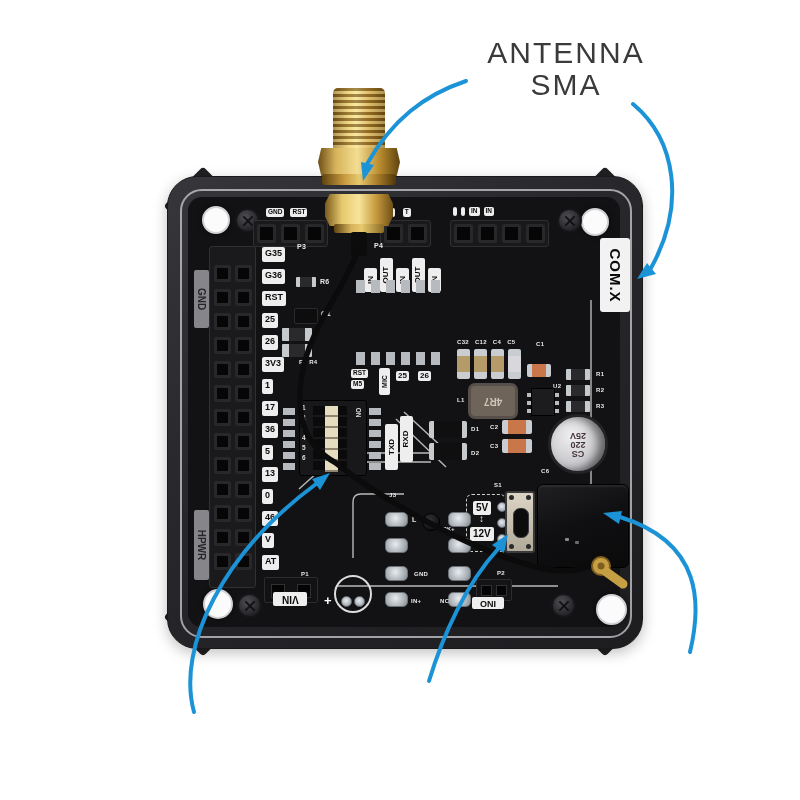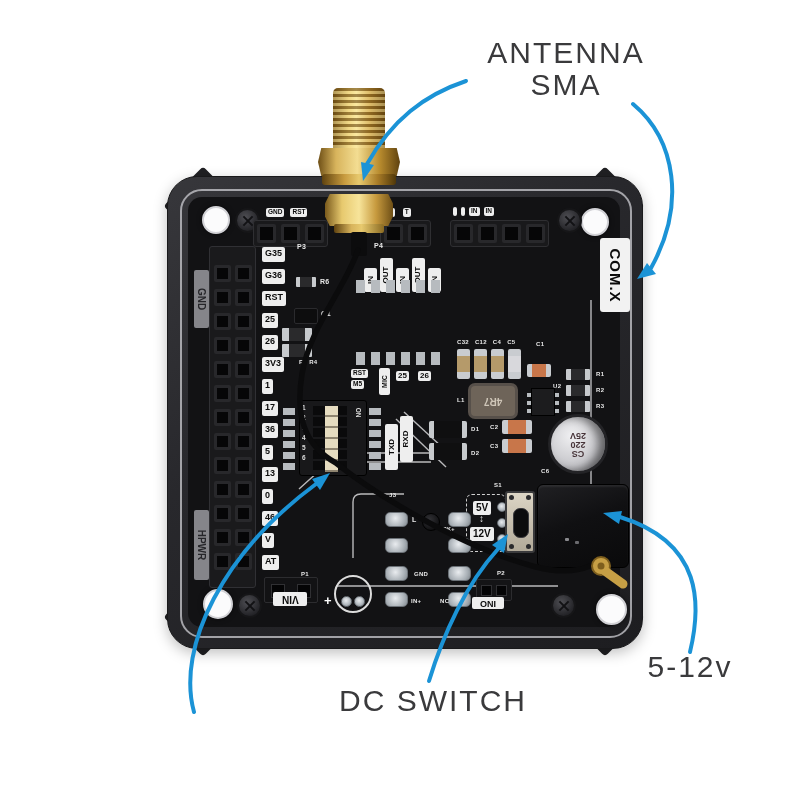--- a/index.html
+++ b/index.html
@@ -391,18 +391,16 @@
       <polygon points="330,473 312,479 320,490"></polygon>
       <polygon points="508,534 492,545 504,553"></polygon>
       <polygon points="603,513 619,524 622,511"></polygon>
     </g>
   </svg>
 
   <div class="callout" style="left:436px;top:37px;width:260px;">
     <div>ANTENNA</div>
     <div>SMA</div>
   </div>
-  <div class="callout" style="left:303px;top:685px;width:260px;">DC SWITCH</div>
   <div class="callout" style="left:592px;top:650px;width:196px;line-height:34px;">
-    <div>5-12v</div>
   </div>
 
 </div>
 
 </body></html>

